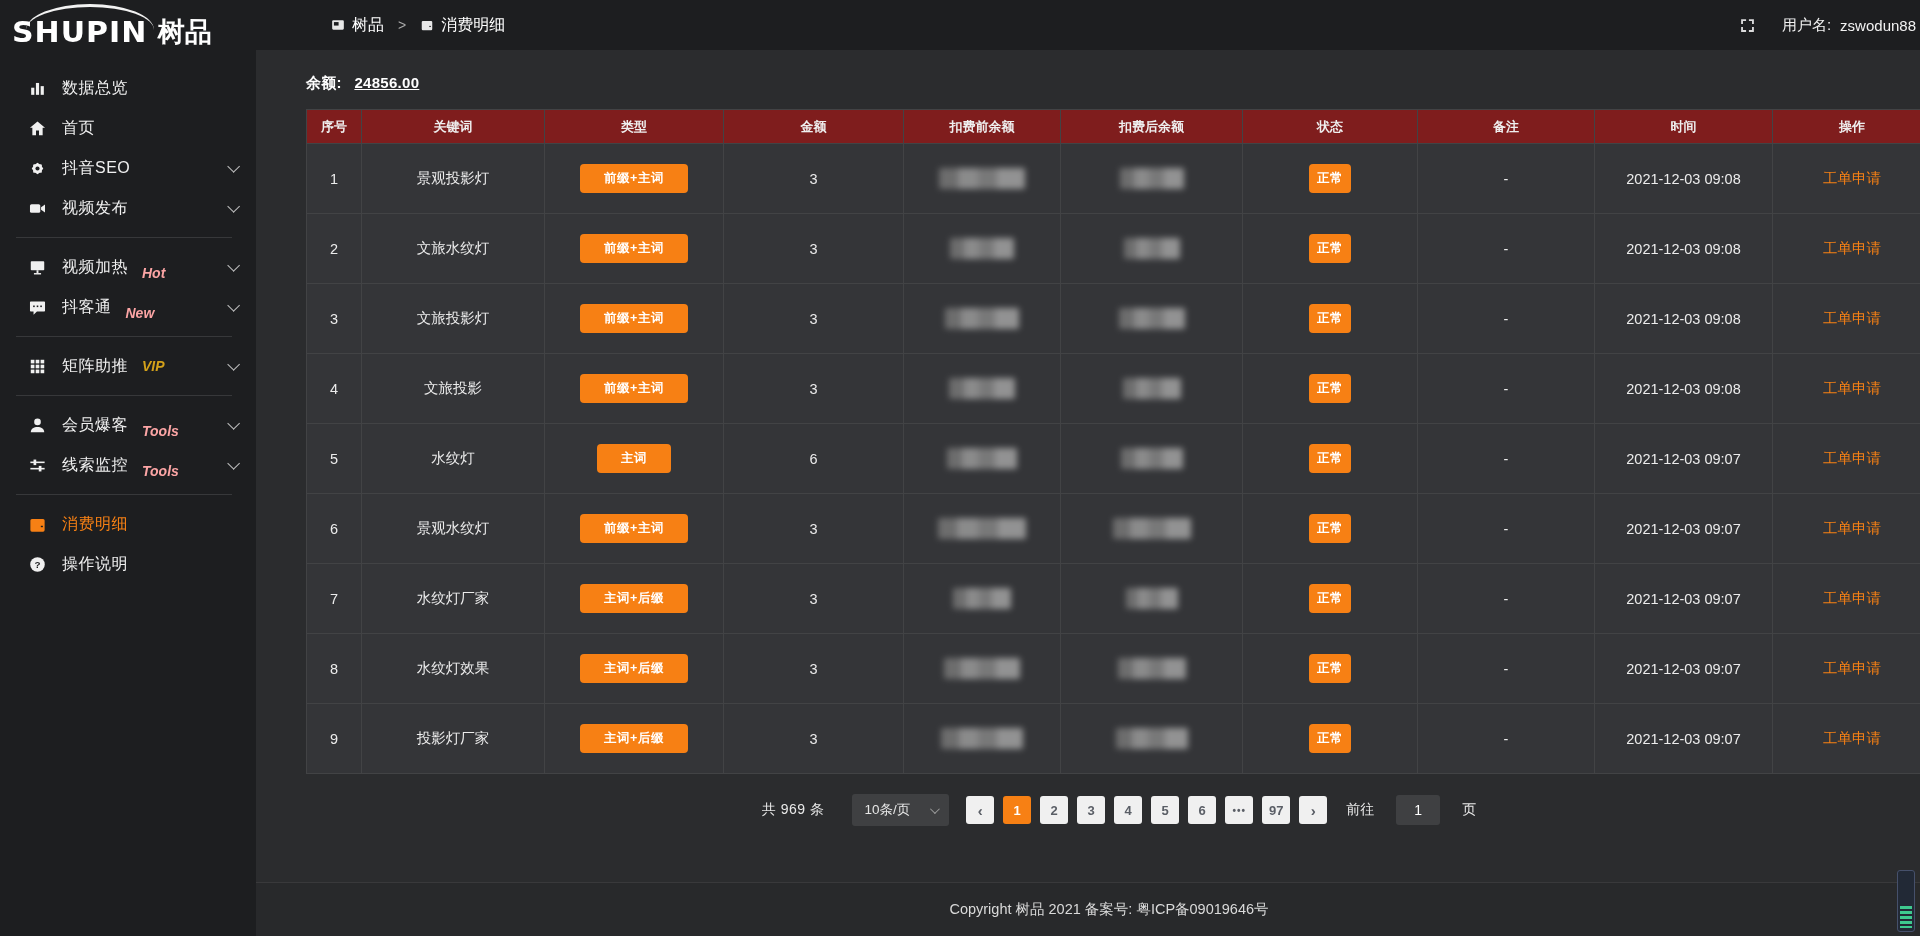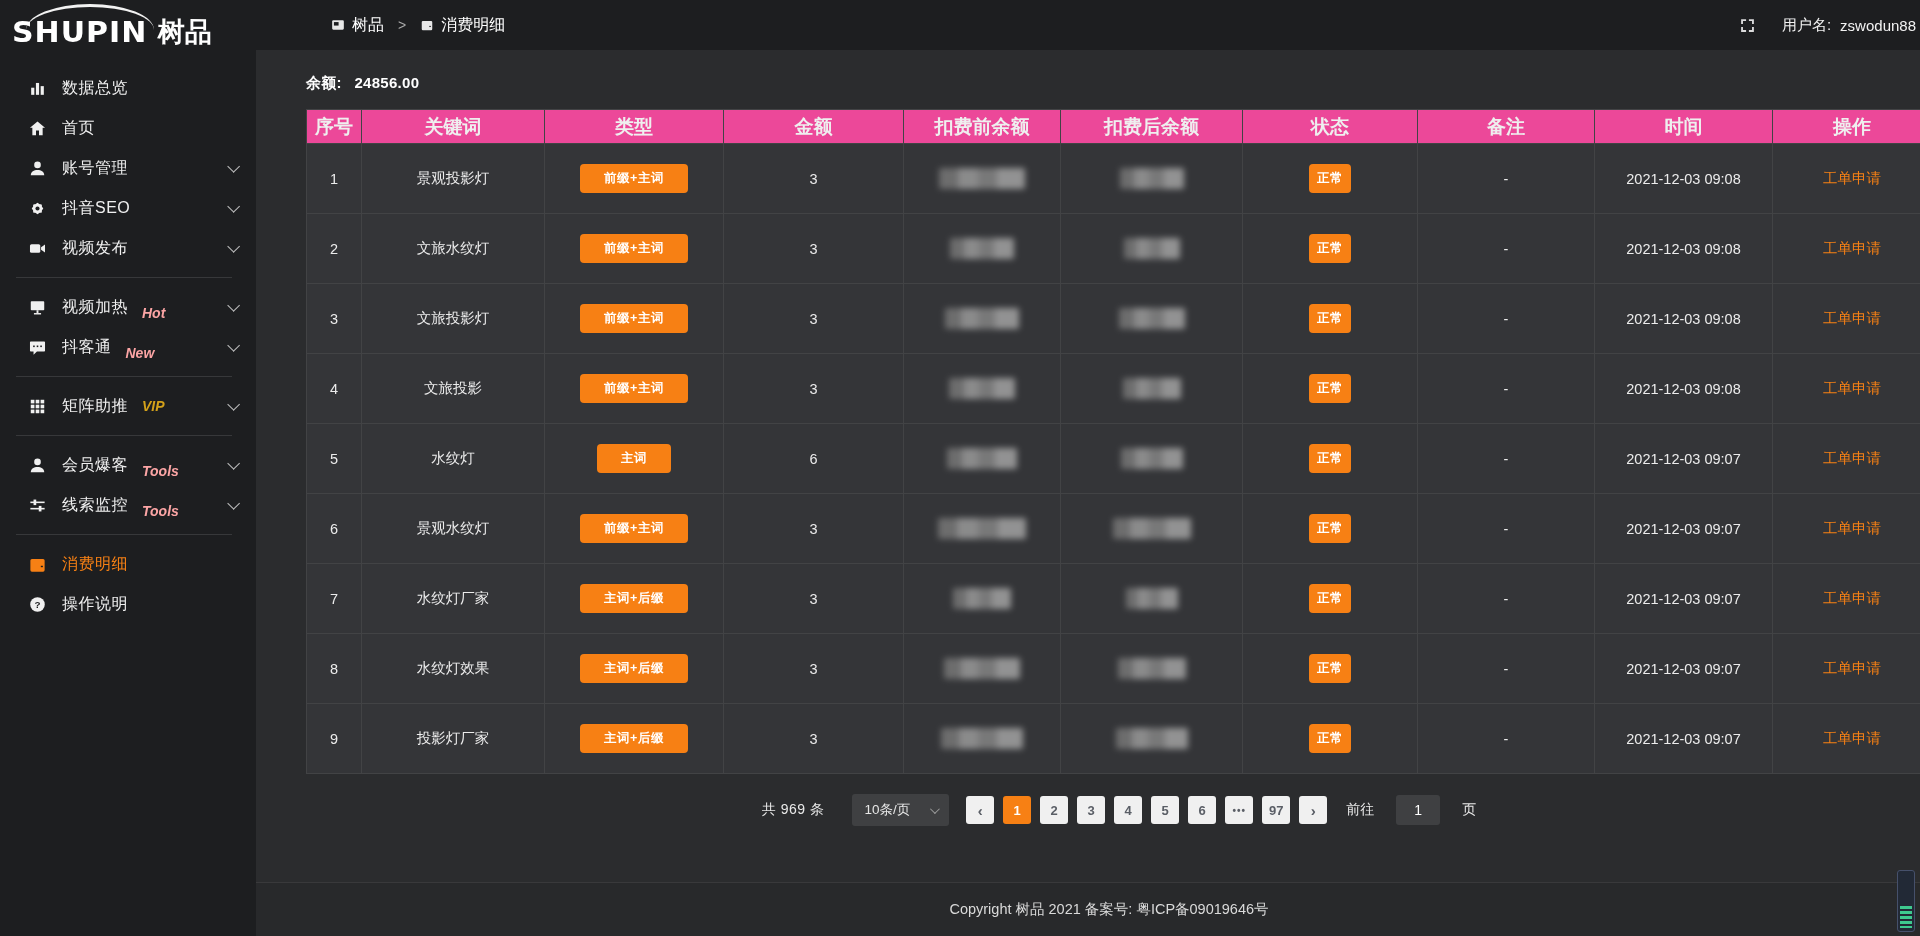--- a/index.html
+++ b/index.html
@@ -40,27 +40,27 @@
   .crumb .c-icon svg { width:100%; height:100%; fill:#e8e8e8; }
   .crumb-sep { color:#a9a9a9; font-size:14px; margin:0 4px; }
   .top-right { margin-left:auto; display:flex; align-items:center; gap:26px; padding-right:28px; }
   .fs-icon { width:17px; height:17px; cursor:pointer; display:inline-flex; }
   .fs-icon svg { width:100%; height:100%; fill:#dcdcdc; }
   .userbox { display:flex; align-items:center; gap:9px; font-size:15px; color:#f2f2f2; cursor:pointer; }
 
   
   .main { flex:1; padding:24px 30px 0 50px; display:flex; flex-direction:column; }
   .balance { font-size:15px; font-weight:bold; color:#fff; letter-spacing:.3px; }
-  .balance .b-val { margin-left:8px; }
+  .balance .b-val { margin-left:8px;text-decoration:underline; }
 
   table.grid { width:100%; border-collapse:collapse; table-layout:fixed; margin-top:16px;
     border:1px solid #424345; }
   table.grid th, table.grid td { border:1px solid #424345; text-align:center; vertical-align:middle;
     overflow:hidden; white-space:nowrap; }
-  table.grid th { height:34px; background:#ec4899; color:#efefef; font-size:19px; font-weight:bold; }
+  table.grid th { height:34px; background:#7f1d1d; color:#efefef; font-size:13px; font-weight:bold; }
   table.grid td { height:70px; background:#343538; color:#ececec; font-size:14.5px; }
   .type-badge, .status-badge { display:inline-block; background:var(--accent,#f78014); color:#fff;
     font-size:12.5px; font-weight:bold; padding:6px 24px; border-radius:4px; letter-spacing:.5px; }
   .status-badge { padding:6px 8px; }
   .blurred { display:inline-block; height:21px; border-radius:2px; vertical-align:middle; opacity:.85;
     background:linear-gradient(90deg,#777 0 22%,#9a9a9a 22% 45%,#858585 45% 68%,#a3a3a3 68% 100%);
     filter:blur(3px); }
   .action-link { color:var(--accent,#f78014); cursor:pointer; font-size:14.5px; }
 
   
@@ -118,32 +118,20 @@
         <div class="mi">
     <span class="mi-icon">
             <svg viewBox="0 0 24 24">
               <path d="M12 3l9.5 8.2h-3v9.3h-4.6v-6h-3.8v6H5.5v-9.3h-3z"></path>
             </svg>
           </span>
     <span class="mi-label">首页</span>
 
     <span class="spacer"></span>
 
-  </div>
-        <div class="mi">
-    <span class="mi-icon">
-            <svg viewBox="0 0 24 24">
-              <circle cx="12" cy="7.5" r="4.2"></circle>
-              <path d="M3.5 20.5c0-4.4 4-6.6 8.5-6.6s8.5 2.2 8.5 6.6z"></path>
-            </svg>
-          </span>
-    <span class="mi-label">账号管理</span>
-
-    <span class="spacer"></span>
-    <span class="chev"></span>
   </div>
         <div class="mi">
     <span class="mi-icon">
             <svg viewBox="0 0 24 24">
               <rect x="6.5" y="6.5" width="11" height="11" rx="1.5"></rect>
               <rect x="6.5" y="6.5" width="11" height="11" rx="1.5" transform="rotate(45 12 12)"></rect>
               <circle cx="12" cy="12" r="2.6" fill="#1d1e20"></circle>
             </svg>
           </span>
     <span class="mi-label">抖音SEO</span>

